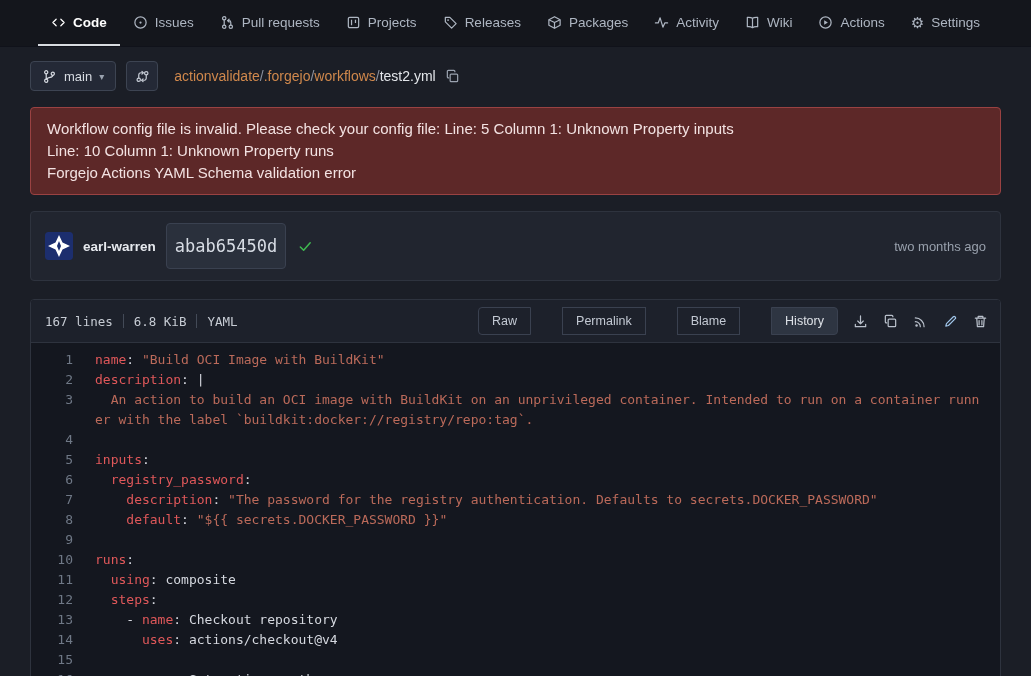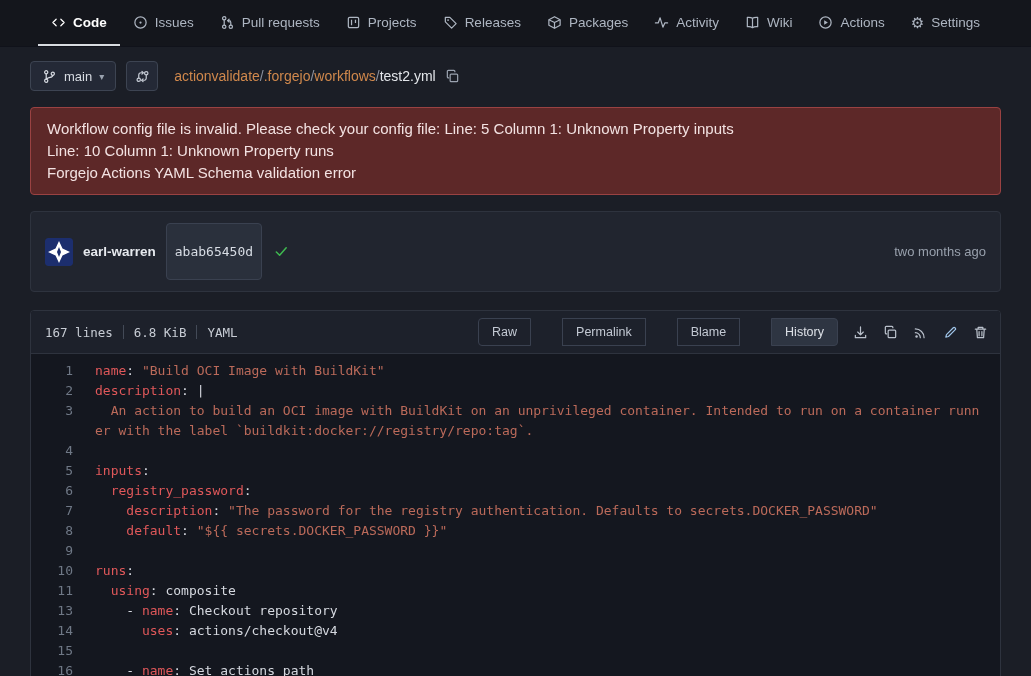--- a/index.html
+++ b/index.html
@@ -34,23 +34,23 @@
   
   .error-banner { margin:16px 30px 0; background:#5d2828; border:1px solid #9a4242;
                   border-radius:4px; padding:10px 16px; color:#f3e2e2;
                   font-size:15px; line-height:22px; }
 
   
   .commit-box { margin:16px 30px 0; background:#21252f; border:1px solid #2e333e;
                 border-radius:4px; padding:11px 14px; display:flex; align-items:center; }
   .avatar { width:28px; height:28px; border-radius:3px; flex:none; }
   .commit-author { margin-left:10px; font-weight:bold; font-size:13.5px; color:#e6e9ee; }
-  .sha-badge { margin-left:10px; font-family:"DejaVu Sans Mono", monospace; font-size:13px;
+  .sha-badge { margin-left:10px; font-family:"DejaVu Sans Mono", monospace; font-size:17px;
                color:#d7dce4; background:#2a303c; border:1px solid #3a4150; border-radius:4px;
-               padding:20px 8px; cursor:pointer; }
+               padding:12px 8px; cursor:pointer; }
   .commit-check { margin-left:12px; color:#3fb950; display:flex; }
   .commit-msg { margin-left:8px; font-size:13.5px; color:#d3d7de; cursor:pointer; }
   .commit-time { margin-left:auto; font-size:13px; color:#98a0ac; }
 
   
   .file-panel { margin:18px 30px 0; border:1px solid #2e333e; border-radius:4px;
                 background:#14171f; overflow:hidden; }
   .file-header { background:#1d212b; border-bottom:1px solid #2e333e; padding:7px 12px 7px 14px;
                  display:flex; align-items:center; }
   .file-stats { display:flex; align-items:center; font-family:"DejaVu Sans Mono", monospace;
@@ -294,20 +294,24 @@
       </div>
       <div class="code-line">
         <span class="line-num">10</span>
         <span class="line-content"><span class="tok-k">runs</span><span class="tok-t">:</span></span>
       </div>
       <div class="code-line">
         <span class="line-num">11</span>
         <span class="line-content"><span class="tok-t">  </span><span class="tok-k">using</span><span class="tok-t">: composite</span></span>
       </div>
       <div class="code-line">
+        <span class="line-num">12</span>
+        <span class="line-content"><span class="tok-t">  </span><span class="tok-k">steps</span><span class="tok-t">:</span></span>
+      </div>
+      <div class="code-line">
         <span class="line-num">13</span>
         <span class="line-content"><span class="tok-t">    - </span><span class="tok-k">name</span><span class="tok-t">: Checkout repository</span></span>
       </div>
       <div class="code-line">
         <span class="line-num">14</span>
         <span class="line-content"><span class="tok-t">      </span><span class="tok-k">uses</span><span class="tok-t">: actions/checkout@v4</span></span>
       </div>
       <div class="code-line">
         <span class="line-num">15</span>
         <span class="line-content"></span>

